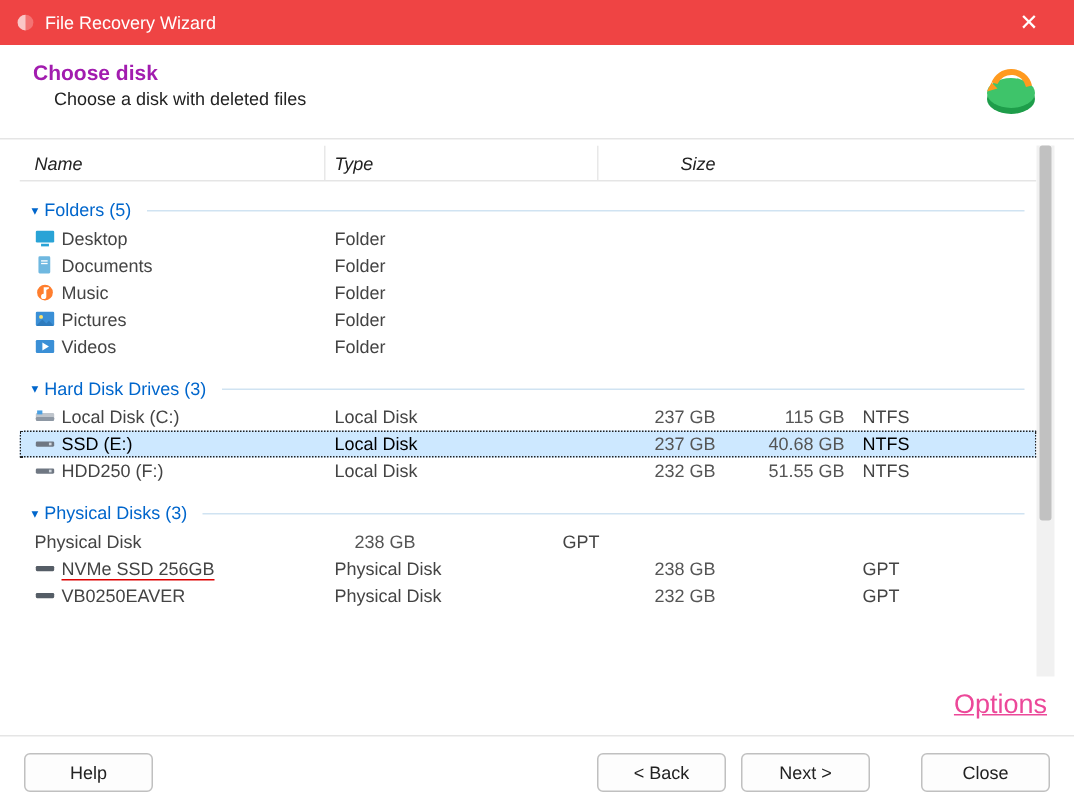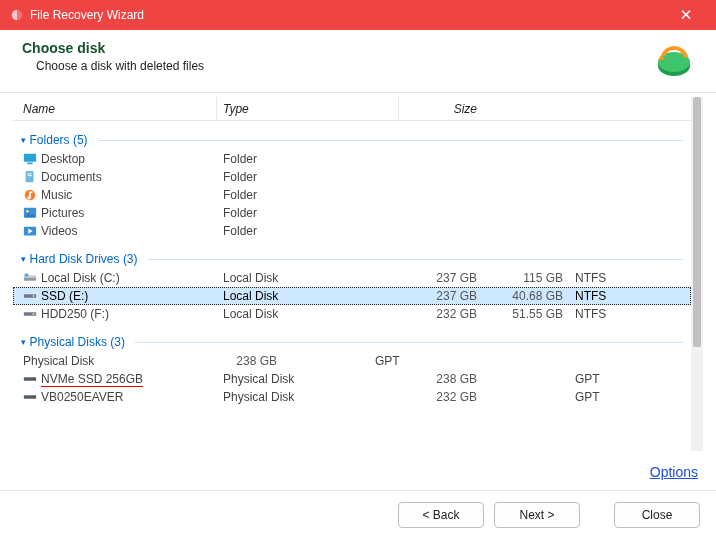--- a/index.html
+++ b/index.html
@@ -6,21 +6,21 @@
   html, body { margin: 0; padding: 0; }
   body { width: 716px; height: 538px; background: #fff; overflow: hidden; position: relative; }
 
   .titlebar { height: 30px; background: #ef4444; color: #fff; display: flex; align-items: center; padding: 0 10px; font-size: 12px; }
   .titlebar .title-icon { width: 14px; height: 14px; margin-right: 6px; }
   .titlebar .title-text { flex: 1; }
   .titlebar .close-x { width: 40px; text-align: center; font-size: 15px; cursor: pointer; font-weight: 300; }
 
   .header { padding: 10px 22px 12px 22px; display: flex; align-items: flex-start; border-bottom: 1px solid #e5e5e5; }
   .header .headtext { flex: 1; }
-  .header h1 { margin: 0 0 3px 0; font-size: 14px; font-weight: 700; color: #14532d; }
+  .header h1 { margin: 0 0 3px 0; font-size: 14px; font-weight: 700; color: #a21caf; }
   .header p { margin: 0; font-size: 12px; color: #222; padding-left: 14px; }
   .header .hero-icon { width: 40px; height: 40px; }
 
   .content { position: absolute; top: 96px; left: 12px; right: 12px; bottom: 86px; border: 1px solid #fff; }
 
   .listwrap { position: absolute; inset: 0; display: flex; }
   .list { flex: 1; overflow: hidden; }
   .scrollbar { width: 12px; background: #f1f1f1; position: relative; }
   .scrollbar .thumb { position: absolute; top: 0; left: 2px; right: 2px; height: 250px; background: #c1c1c1; border-radius: 2px; }
 
@@ -41,21 +41,21 @@
 
   .row { display: flex; height: 18px; align-items: center; font-size: 12px; color: #444; padding: 0 4px; cursor: pointer; text-align: center; }
   .row > div { padding: 0 6px; display: flex; align-items: center; }
   .row .c-size, .row .c-free { color: #555; }
   .row.selected { background: #cde8ff; outline: 1px dotted #222; outline-offset: -1px; color: #000; }
   .row.selected .c-type { font-weight: 400; }
 
   .icon { width: 14px; height: 14px; margin-right: 4px; flex-shrink: 0; display: inline-flex; }
   .underline-red { border-bottom: 1px solid #d00; padding-bottom: 0px; }
 
-  .options { position: absolute; right: 18px; bottom: 58px; font-size: 14px; color: #1d4ed8; cursor: pointer; text-decoration: underline; }
+  .options { position: absolute; right: 18px; bottom: 58px; font-size: 18px; color: #ec4899; cursor: pointer; text-decoration: underline; }
 
   .footer { position: absolute; left: 0; right: 0; bottom: 0; height: 48px; border-top: 1px solid #e5e5e5; display: flex; align-items: center; padding: 0 16px; gap: 10px; }
   .footer .spacer { flex: 1; }
   .btn { min-width: 86px; height: 26px; border: 1px solid #c0c0c0; background: #fdfdfd; border-radius: 4px; font-size: 12px; color: #222; cursor: pointer; padding: 0 14px; }
 </style>
 </head>
 <body>
 
 <div class="titlebar">
   <span class="title-icon">
@@ -255,18 +255,19 @@
     </div>
     <div class="scrollbar">
       <div class="thumb"></div>
     </div>
   </div>
 </div>
 
 <a class="options">Options</a>
 
 <div class="footer">
+  <button class="btn">Help</button>
   <div class="spacer"></div>
   <button class="btn">&lt; Back</button>
   <button class="btn">Next &gt;</button>
   <div style="width:14px"></div>
   <button class="btn">Close</button>
 </div>
 
 </body></html>

